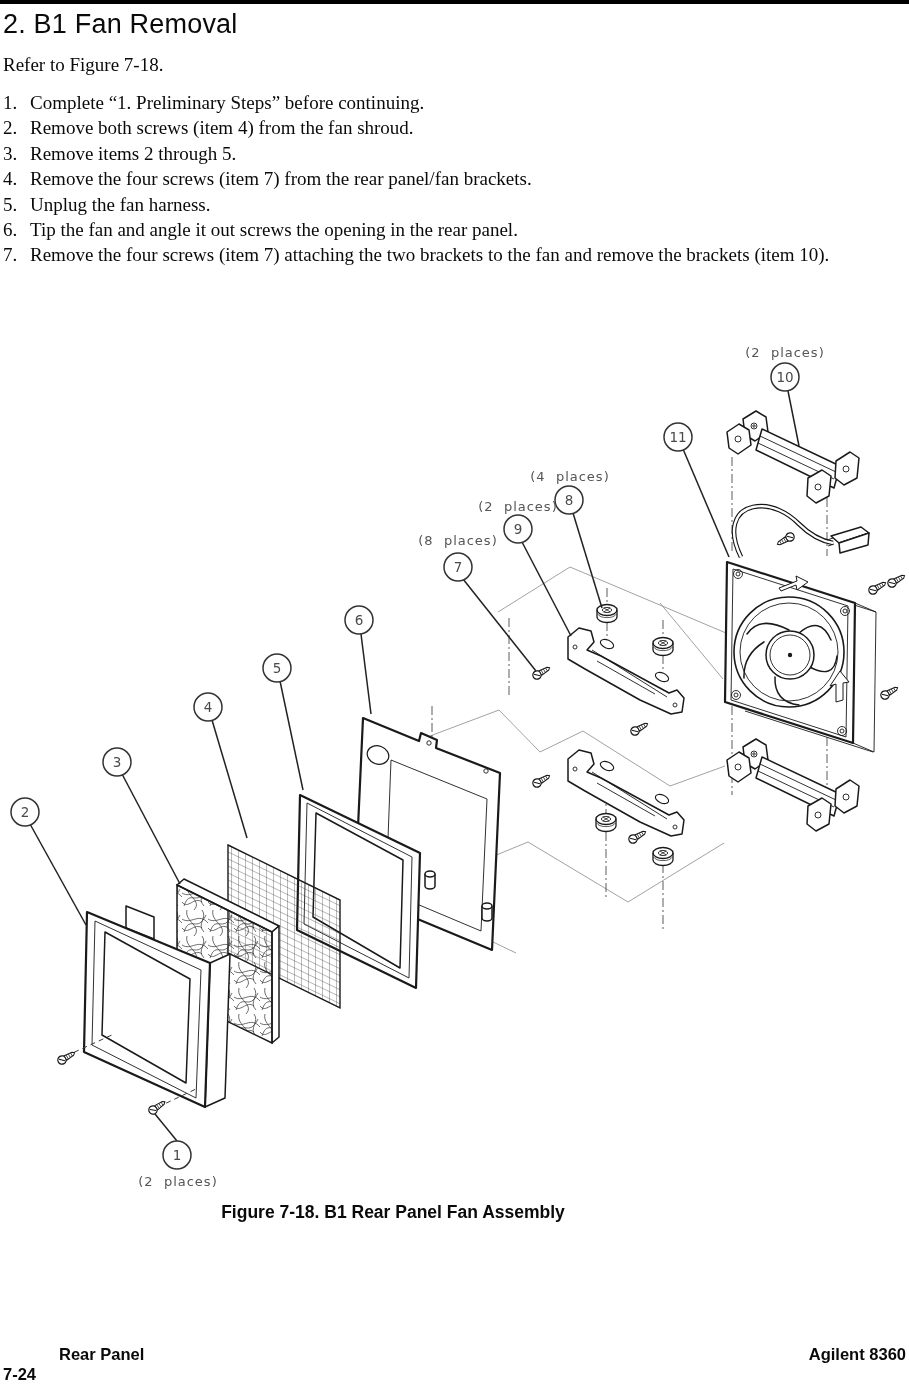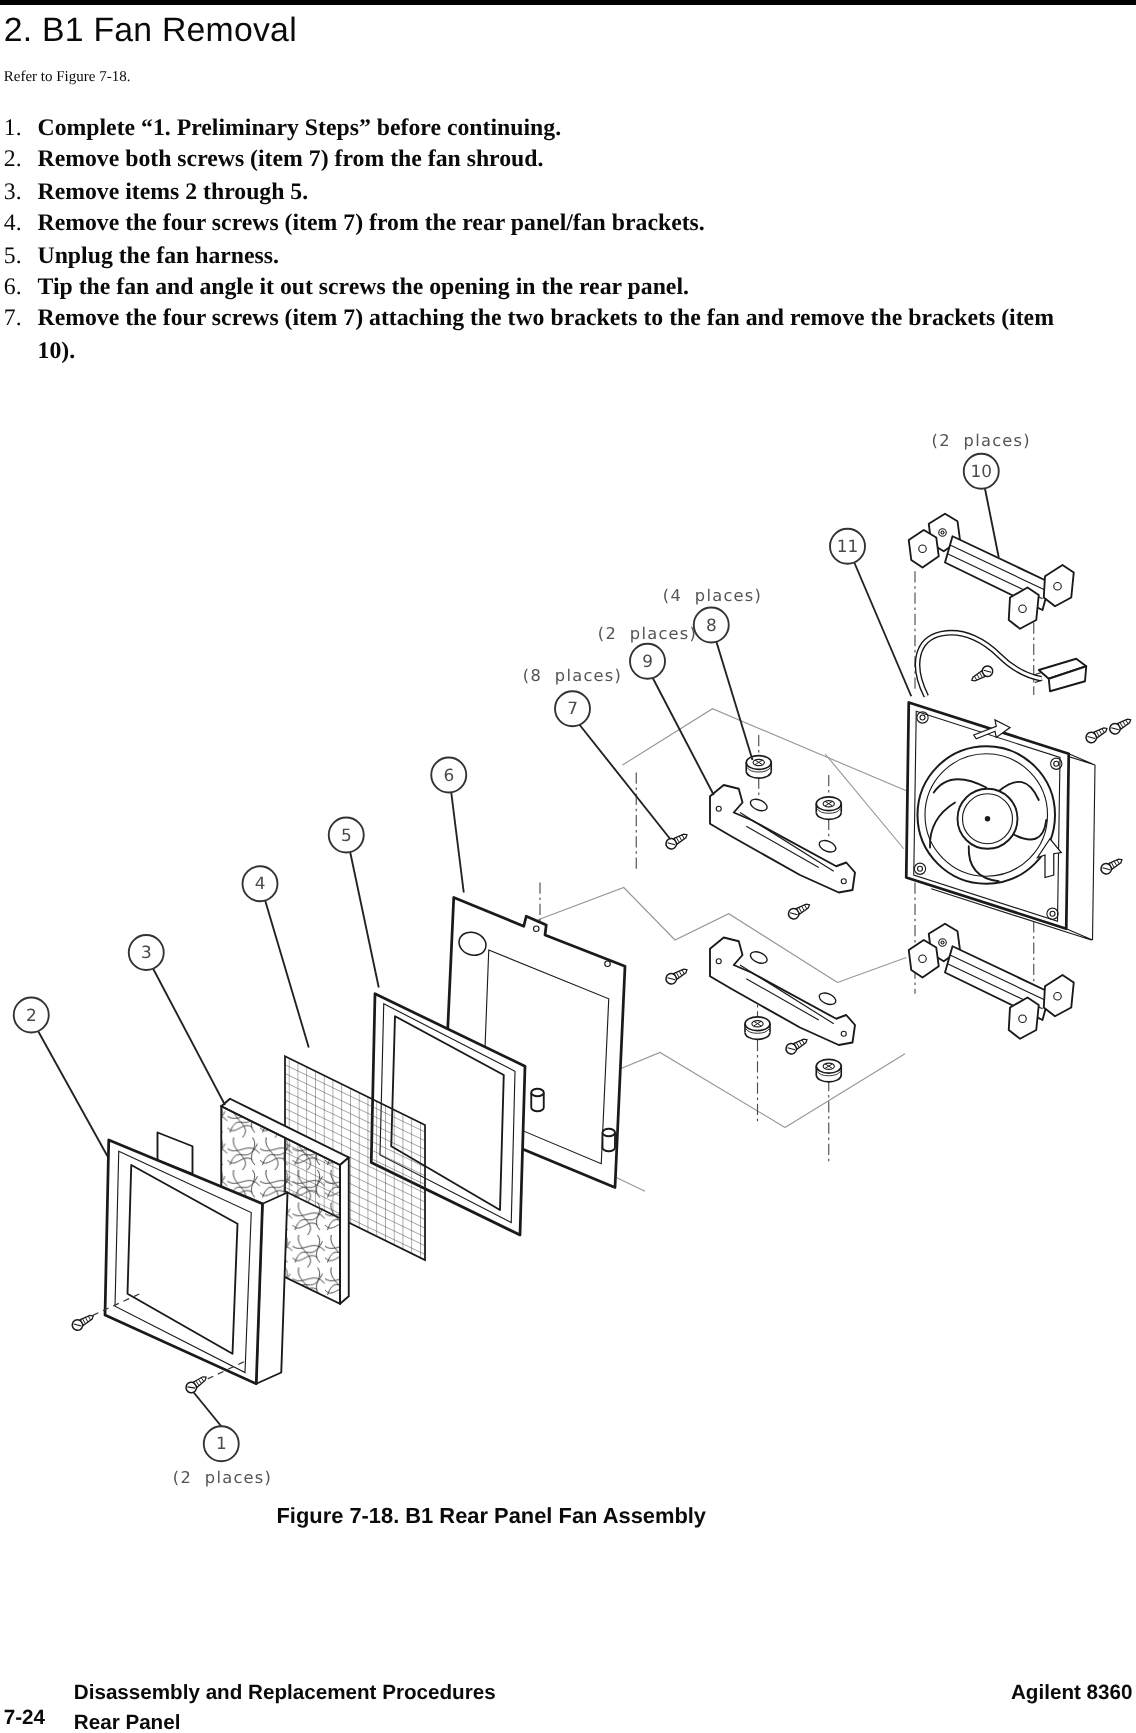--- a/index.html
+++ b/index.html
@@ -1,23 +1,23 @@
 <!DOCTYPE html>
 <html><head>
 <meta charset="utf-8">
 <style>
   html,body{margin:0;padding:0;background:#fff;}
   body{width:909px;height:1386px;position:relative;font-family:"Liberation Serif",serif;color:#0a0a0a;overflow:hidden;}
   .top-rule{position:absolute;top:0;left:0;width:909px;height:4px;background:#000;}
   .title{position:absolute;top:9px;left:3px;font-family:"Liberation Sans",sans-serif;font-weight:normal;font-size:27px;letter-spacing:.2px;white-space:nowrap;}
-  .intro{position:absolute;top:54px;left:3px;font-size:12px;}
+  .intro{position:absolute;top:54px;left:3px;font-size:19px;}
   .steps{position:absolute;top:90px;left:3px;width:860px;font-size:19px;}
   .step{display:flex;line-height:25.4px;}
   .step-num{width:27px;flex:none;}
-  .step-text{width:830px;font-weight:bold;}
+  .step-text{width:830px;}
   .diagram{position:absolute;top:340px;left:0;width:909px;height:862px;}
   .caption{position:absolute;top:1202px;left:0;width:786px;text-align:center;font-family:"Liberation Sans",sans-serif;font-weight:bold;font-size:17.5px;}
   .footer{position:absolute;top:1342px;left:3px;width:903px;font-family:"Liberation Sans",sans-serif;font-weight:bold;font-size:16.5px;line-height:24px;display:flex;align-items:flex-start;}
   .footer-num{flex:none;margin-right:23px;margin-top:20px;}
   .footer-mid{flex:1;}
   .footer-right{flex:none;text-align:center;}
   
   .ln{fill:none;stroke:#1a1a1a;stroke-width:1.5;stroke-linejoin:round;stroke-linecap:round;}
   .ln2{fill:#fff;stroke:#1a1a1a;stroke-width:2.2;stroke-linejoin:round;}
   .lnw{fill:#fff;stroke:#1a1a1a;stroke-width:1.5;stroke-linejoin:round;}
@@ -38,21 +38,21 @@
 <div class="title">2. B1 Fan Removal</div>
 <div class="intro">Refer to Figure 7-18.</div>
 
 <div class="steps">
   <div class="step">
       <span class="step-num">1.</span>
       <span class="step-text">Complete “1. Preliminary Steps” before continuing.</span>
     </div>
   <div class="step">
       <span class="step-num">2.</span>
-      <span class="step-text">Remove both screws (item 7) from the fan shroud.</span>
+      <span class="step-text">Remove both screws (item 4) from the fan shroud.</span>
     </div>
   <div class="step">
       <span class="step-num">3.</span>
       <span class="step-text">Remove items 2 through 5.</span>
     </div>
   <div class="step">
       <span class="step-num">4.</span>
       <span class="step-text">Remove the four screws (item 7) from the rear panel/fan brackets.</span>
     </div>
   <div class="step">
@@ -321,17 +321,16 @@
     <text class="note" x="178" y="1186">(2  places)</text>
   </g>
 </svg>
 </div>
 
 <div class="caption">Figure 7-18. B1 Rear Panel Fan Assembly</div>
 
 <div class="footer">
   <div class="footer-num">7-24</div>
   <div class="footer-mid">
-    <div>Disassembly and Replacement Procedures</div>
     <div>Rear Panel</div>
   </div>
   <div class="footer-right">Agilent 8360</div>
 </div>
 
 </body></html>

